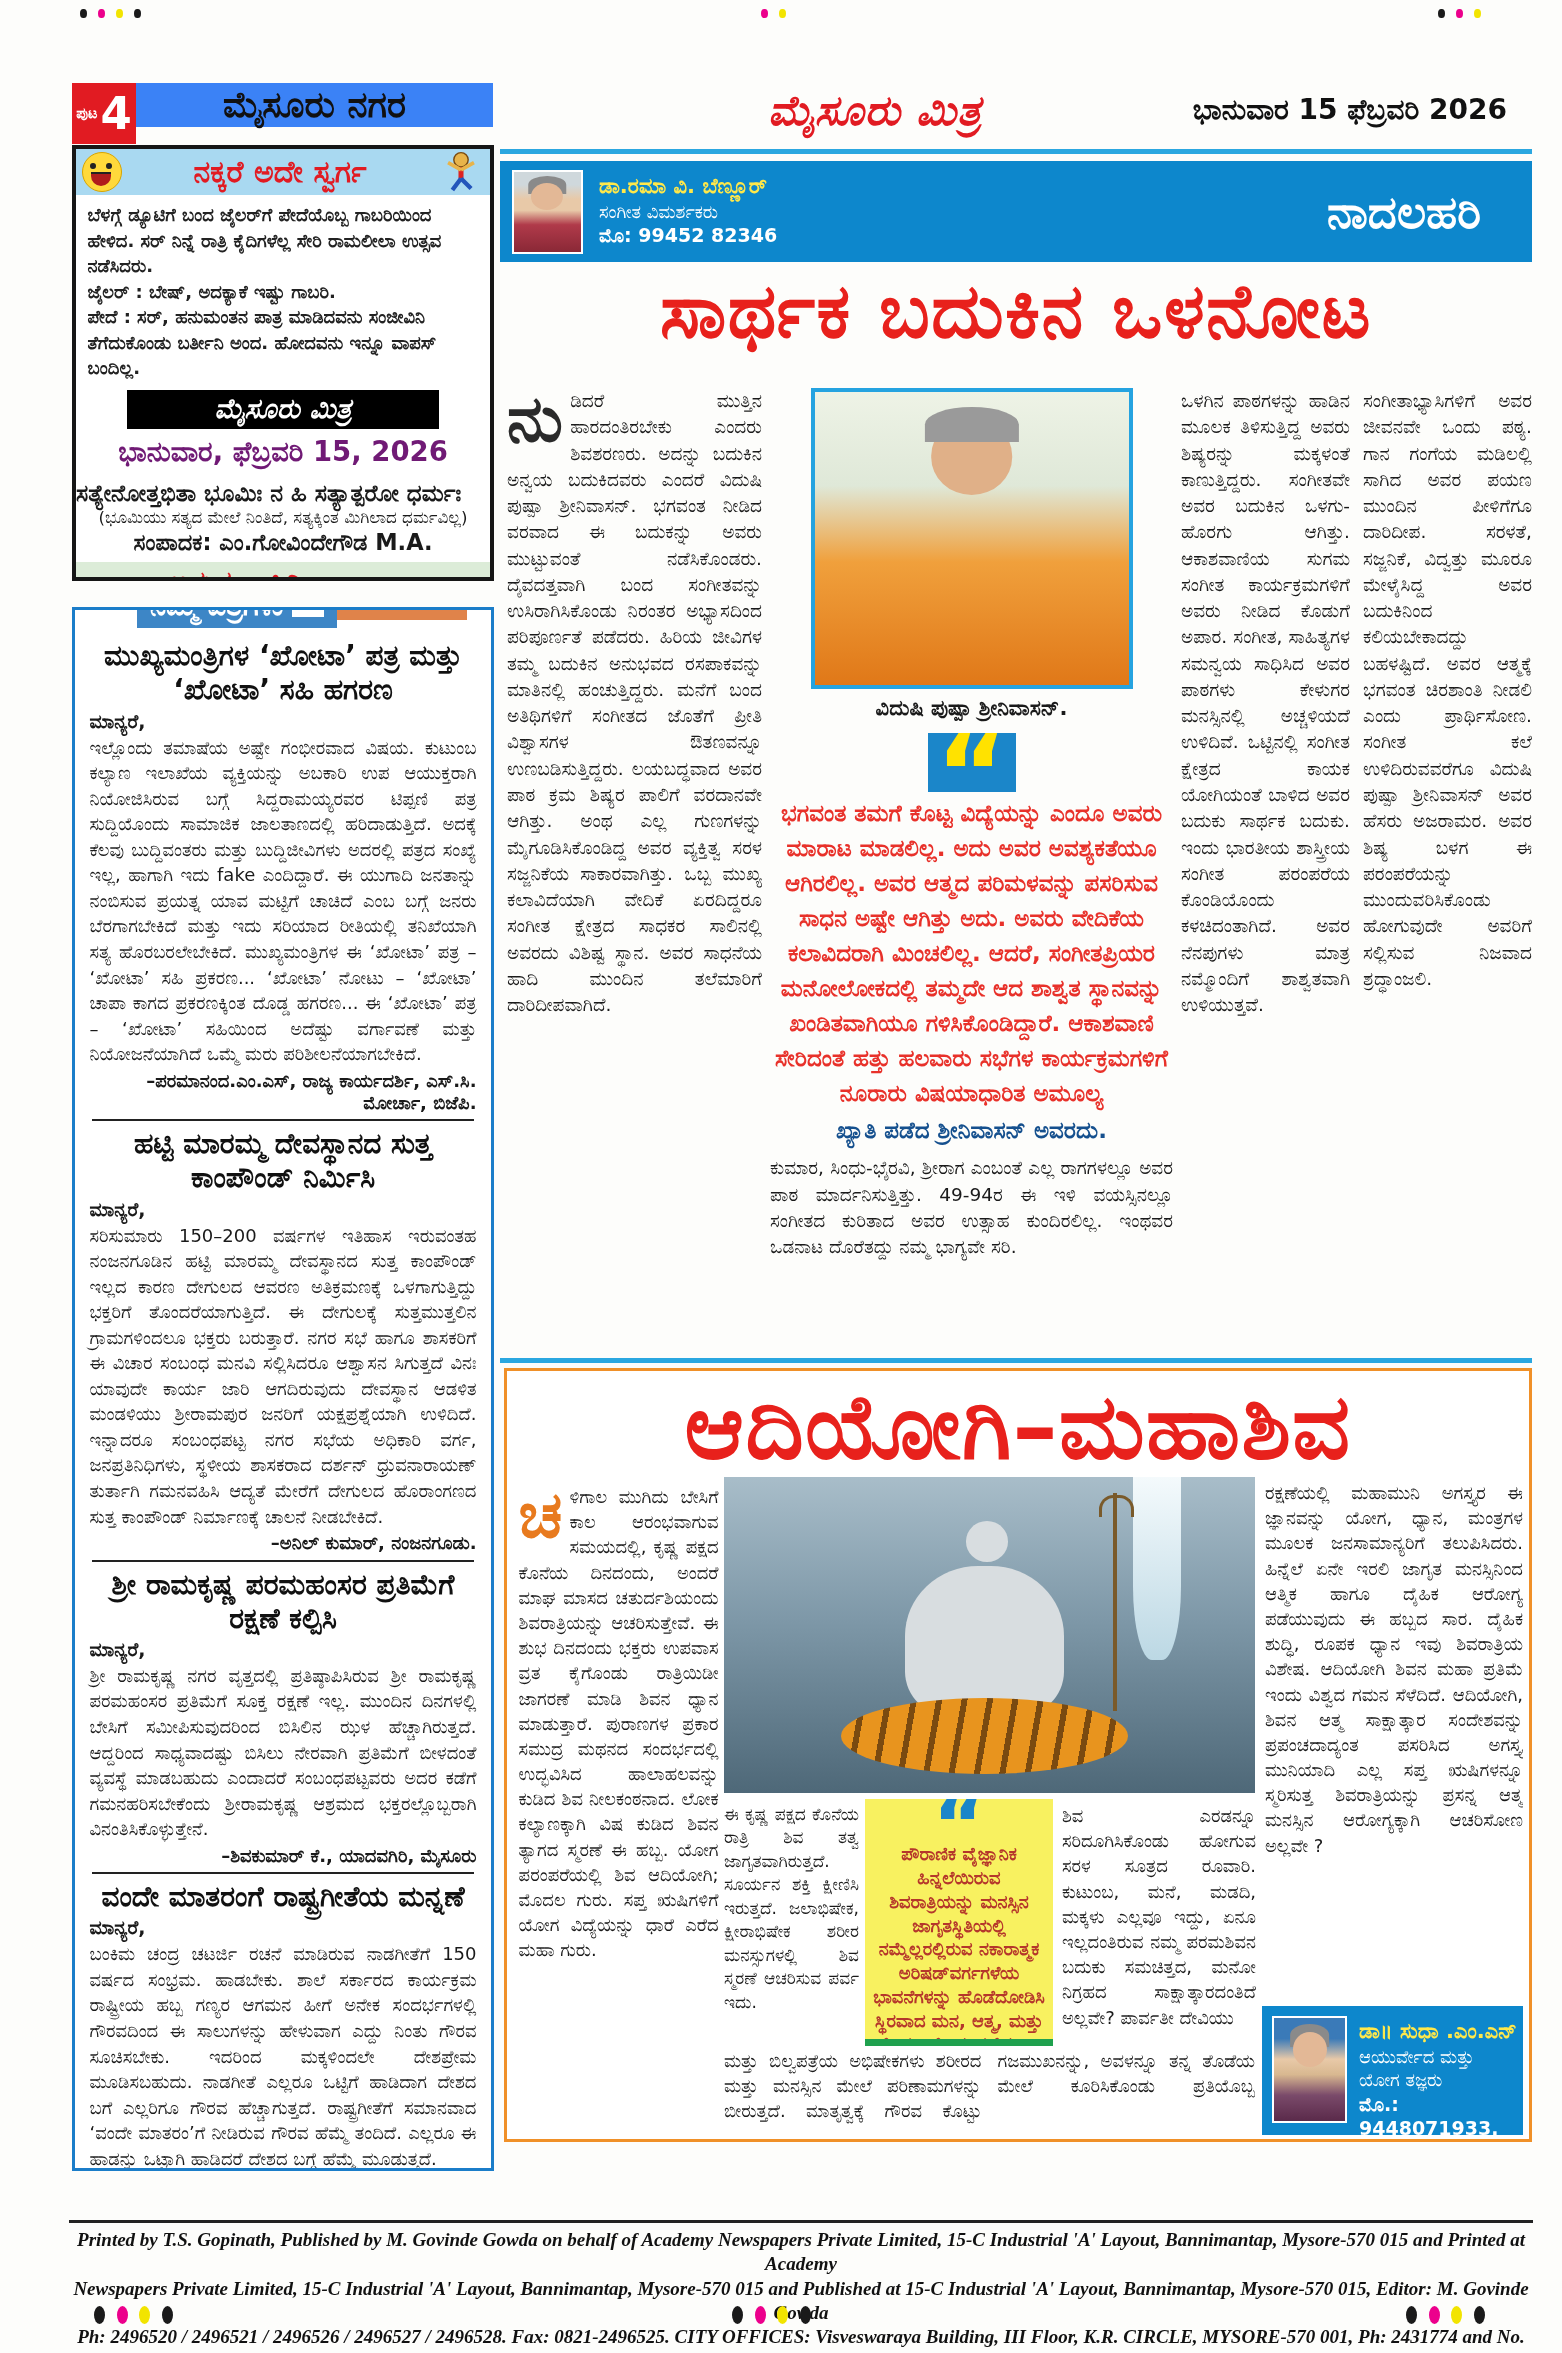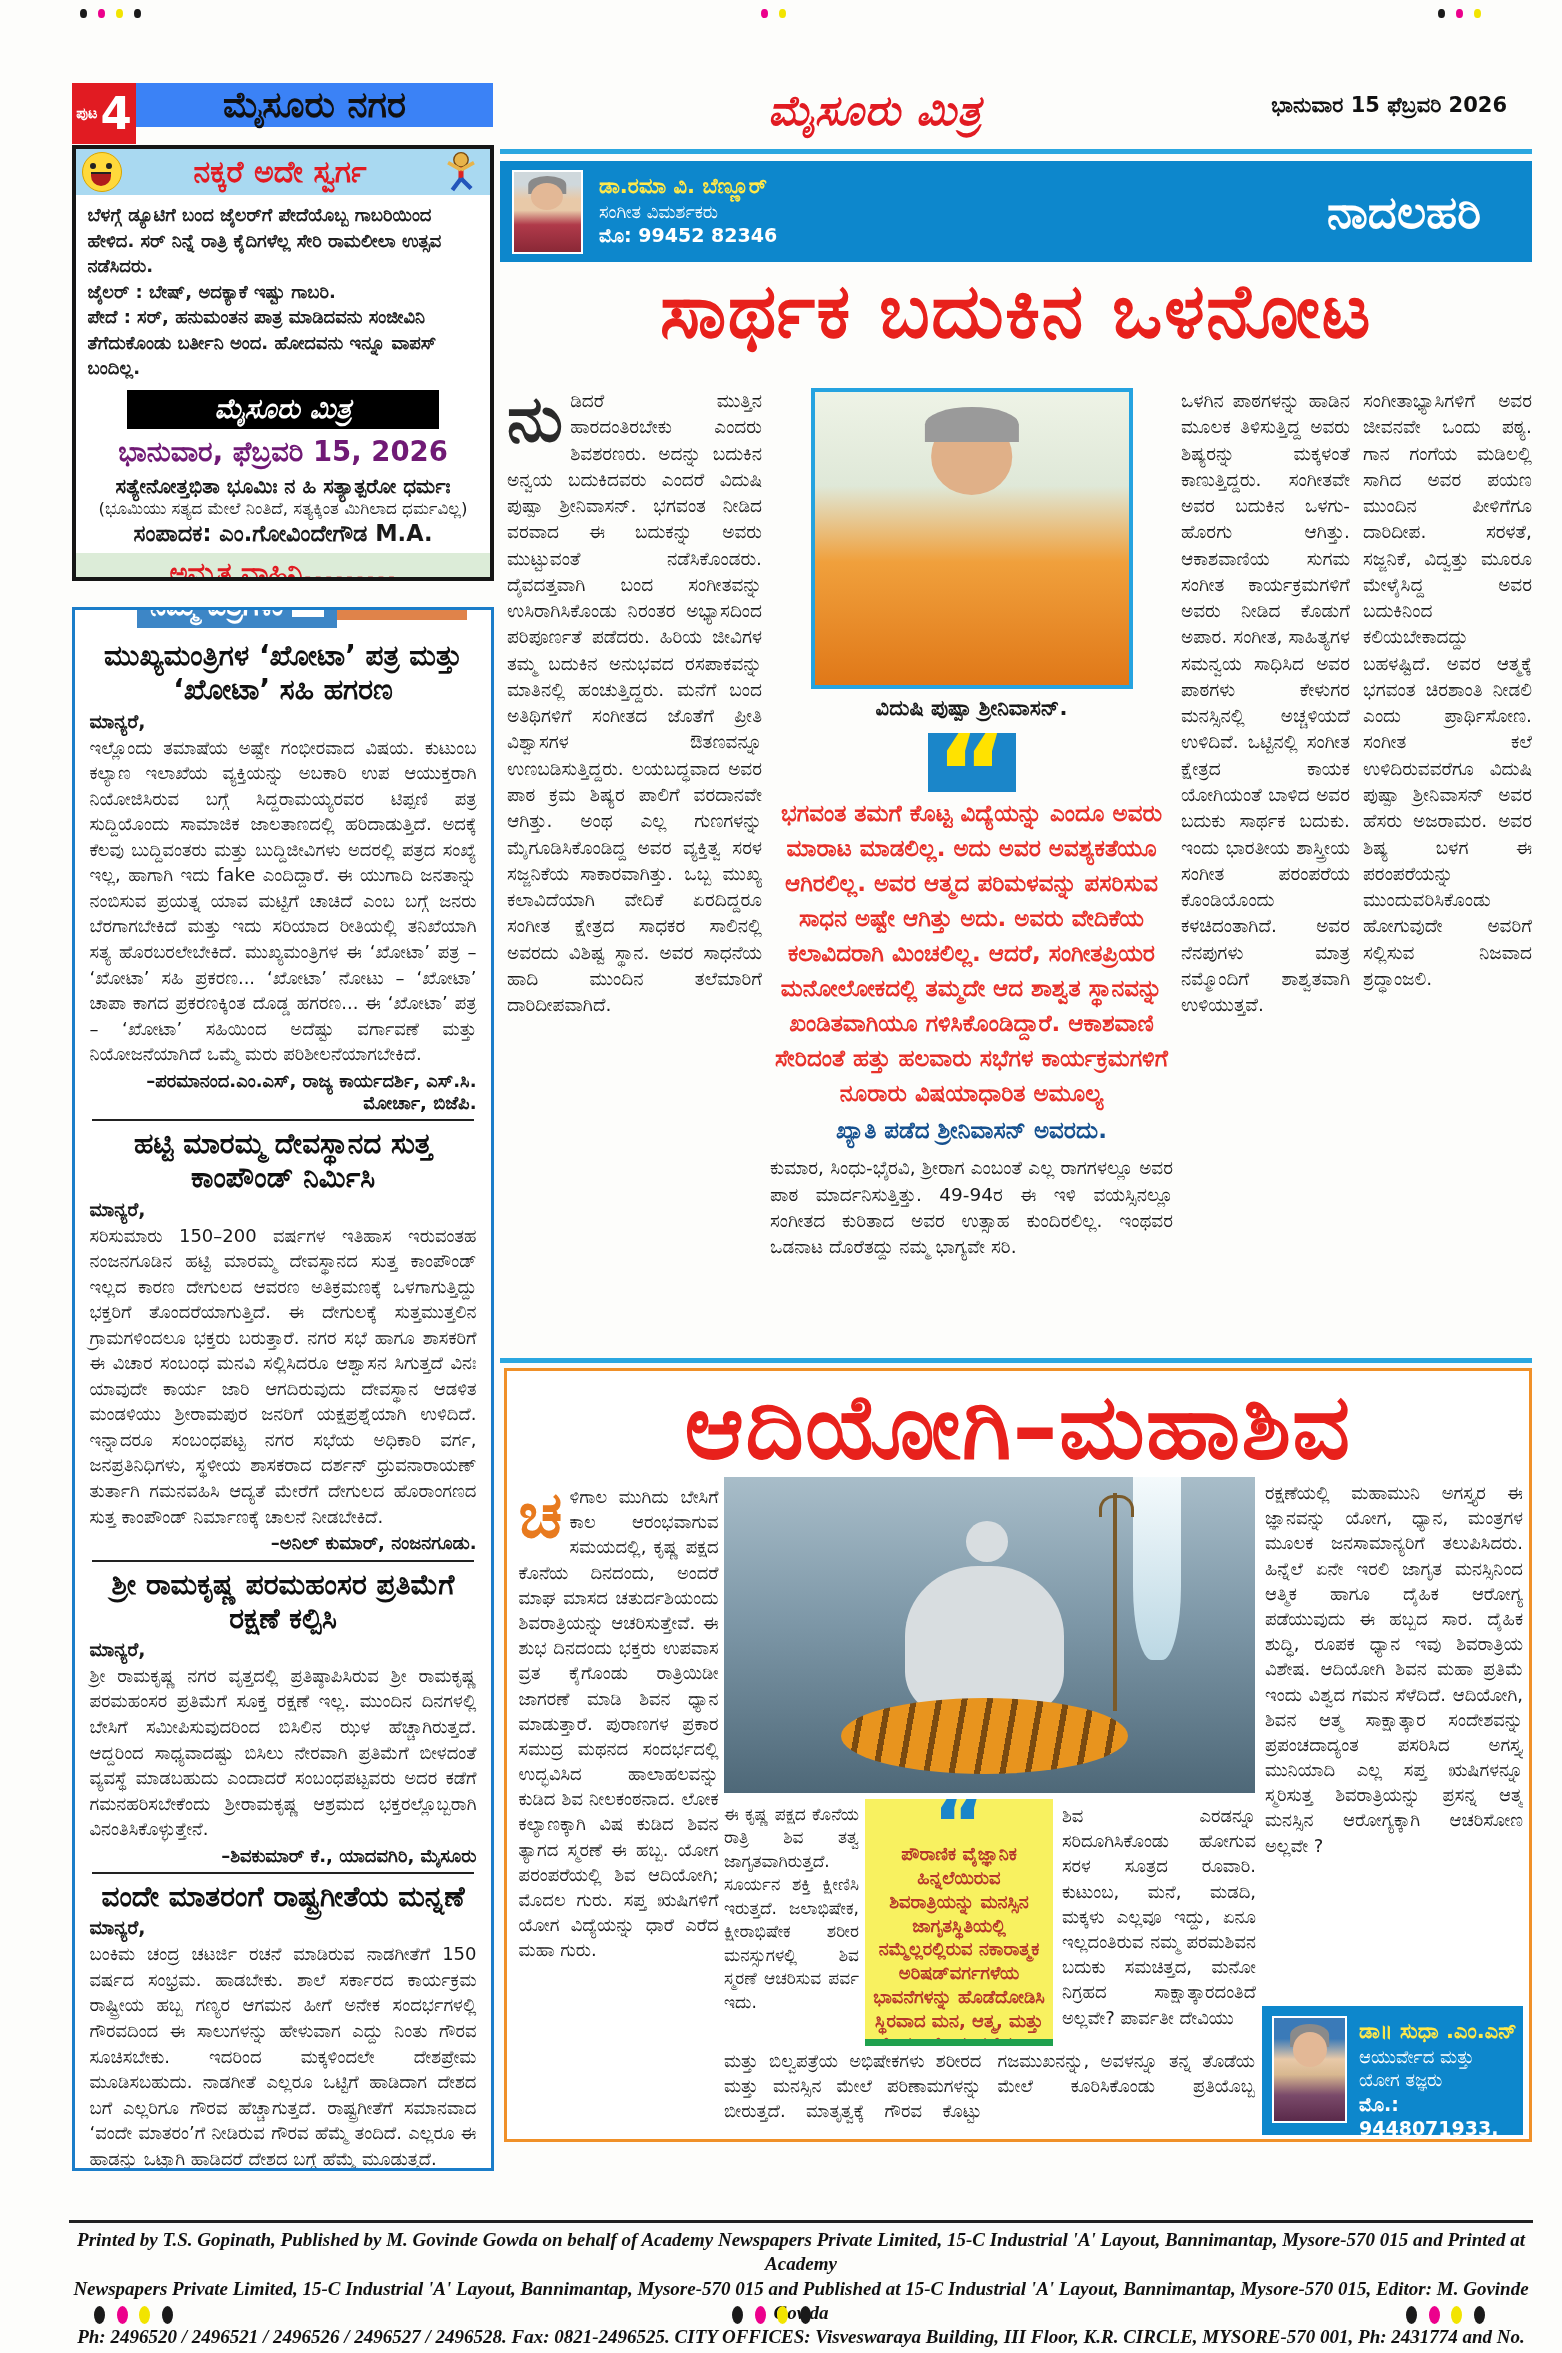--- a/index.html
+++ b/index.html
@@ -9,41 +9,41 @@
   .jt{text-align:justify;}
   
   #page-badge{left:72px;top:83px;width:64px;height:61px;background:#e11b22;color:#fff;
       display:flex;align-items:center;justify-content:center;gap:2.9px;}
   #page-badge .pl{font-size:14.5px;font-weight:700;}
   #page-badge .pn{font-size:45px;font-weight:800;line-height:1;}
   #section-band{left:136px;top:83px;width:357px;height:44px;background:#3b82f6;
       display:flex;align-items:center;justify-content:center;font-size:36px;font-weight:800;color:#111;}
   #masthead-top{left:768px;top:86px;width:333px;height:51px;color:#e11b22;font-size:42px;font-weight:800;
       font-style:italic;letter-spacing:0.7px;}
-  #edition-date{left:1116px;top:93px;width:391px;text-align:right;font-size:21px;font-weight:800;color:#111;}
+  #edition-date{left:1116px;top:93px;width:391px;text-align:right;font-size:28px;font-weight:800;color:#111;}
   .rule-blue{background:#2ba7e0;height:5px;}
   
   .regrow{display:flex;gap:11.6px;}
   .regrow i{width:11px;height:18px;border-radius:50%;display:block;}
   .c-k{background:#1a1a1a}.c-m{background:#ec008c}.c-y{background:#f2e400}
   
   #humor-box{left:72px;top:145px;width:422px;height:436px;border:4.3px solid #161616;background:#fff;
       box-sizing:border-box;overflow:hidden;}
   .hb-strip{height:46px;background:#a9d9f1;display:flex;align-items:center;justify-content:space-between;padding:0 5.8px;}
   .hb-title{font-size:30px;font-weight:800;color:#e11b22;}
   .smiley{width:38px;height:38px;border-radius:50%;background:#ffd93b;position:relative;border:1.4px solid #d8a400;}
   .smiley::before{content:"";position:absolute;top:10px;left:7.2px;width:5.8px;height:5.8px;border-radius:50%;
       background:#222;box-shadow:16px 0 0 #222;}
   .smiley::after{content:"";position:absolute;left:8px;top:19px;width:20px;height:11.6px;background:#b01c1c;
       border-radius:0 0 20px 20px;border-top:2.2px solid #222;}
   .hb-joke{padding:7.2px 11.6px 2.9px 11.6px;font-size:18px;font-weight:600;line-height:1.42;white-space:pre-line;color:#222;}
   .hb-masthead{width:312px;height:39px;background:#000;color:#fff;margin:5.8px auto 0;display:flex;align-items:center;
       justify-content:center;font-size:27.5px;font-weight:800;font-style:italic;}
   .hb-date{margin-top:5.8px;text-align:center;font-size:27.5px;font-weight:800;color:#701a75;}
-  .hb-motto{margin-top:5px;text-align:center;font-size:20px;font-weight:700;}
+  .hb-motto{margin-top:11px;text-align:left;font-size:23px;font-weight:700;}
   .hb-motto-sub{text-align:center;font-size:16.7px;}
   .hb-editor{margin-top:2.9px;text-align:center;font-size:22.5px;font-weight:800;}
   .hb-amrutha{background:#dcecd8;margin-top:5.8px;padding:2.9px 7.2px 5.8px;}
   .hb-am-title{text-align:center;font-size:27.5px;font-weight:800;color:#e11b22;}
   
   #letters-box{left:72px;top:607px;width:422px;height:1564px;border:3.6px solid #1b7dc9;box-sizing:border-box;
       padding:25px 14.5px 7.2px;overflow:hidden;background:#fff;}
   #letters-tab{position:absolute;top:-26px;left:62px;display:flex;align-items:center;}
   .lt-blue{background:#3d86c6;color:#fff;font-size:29px;font-weight:800;padding:4.3px 13px;display:flex;gap:8.7px;align-items:center;}
   .envelope{width:32px;height:22px;background:#fff;position:relative;display:inline-block;}

